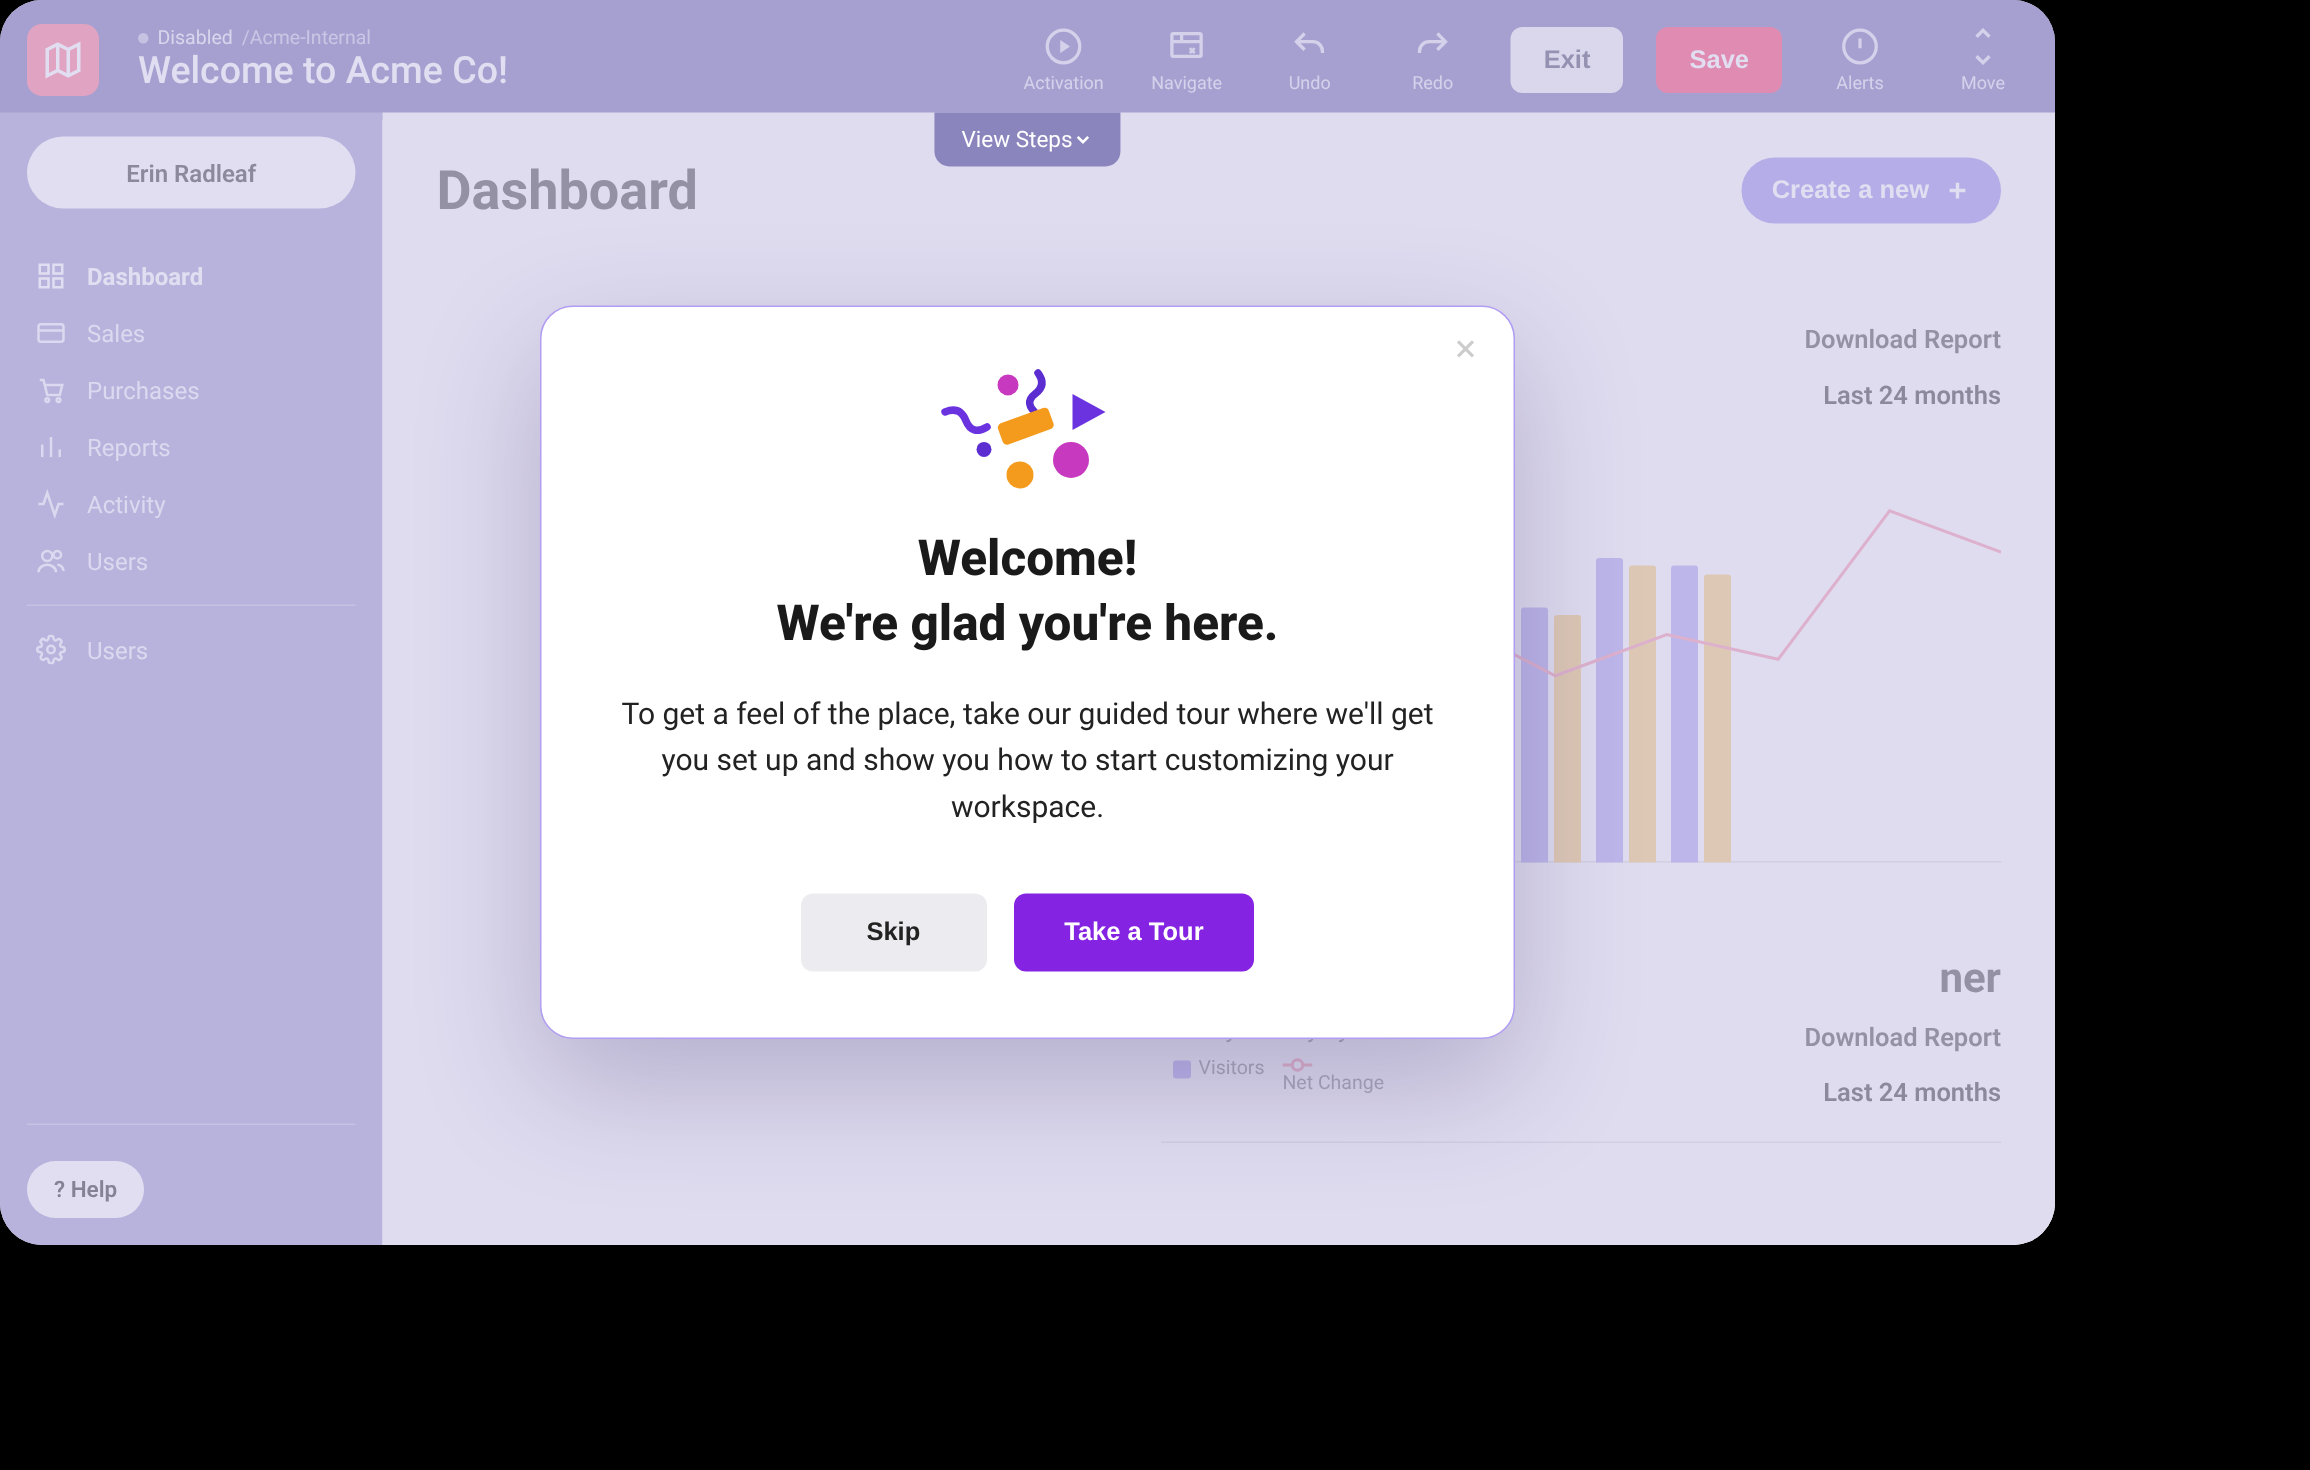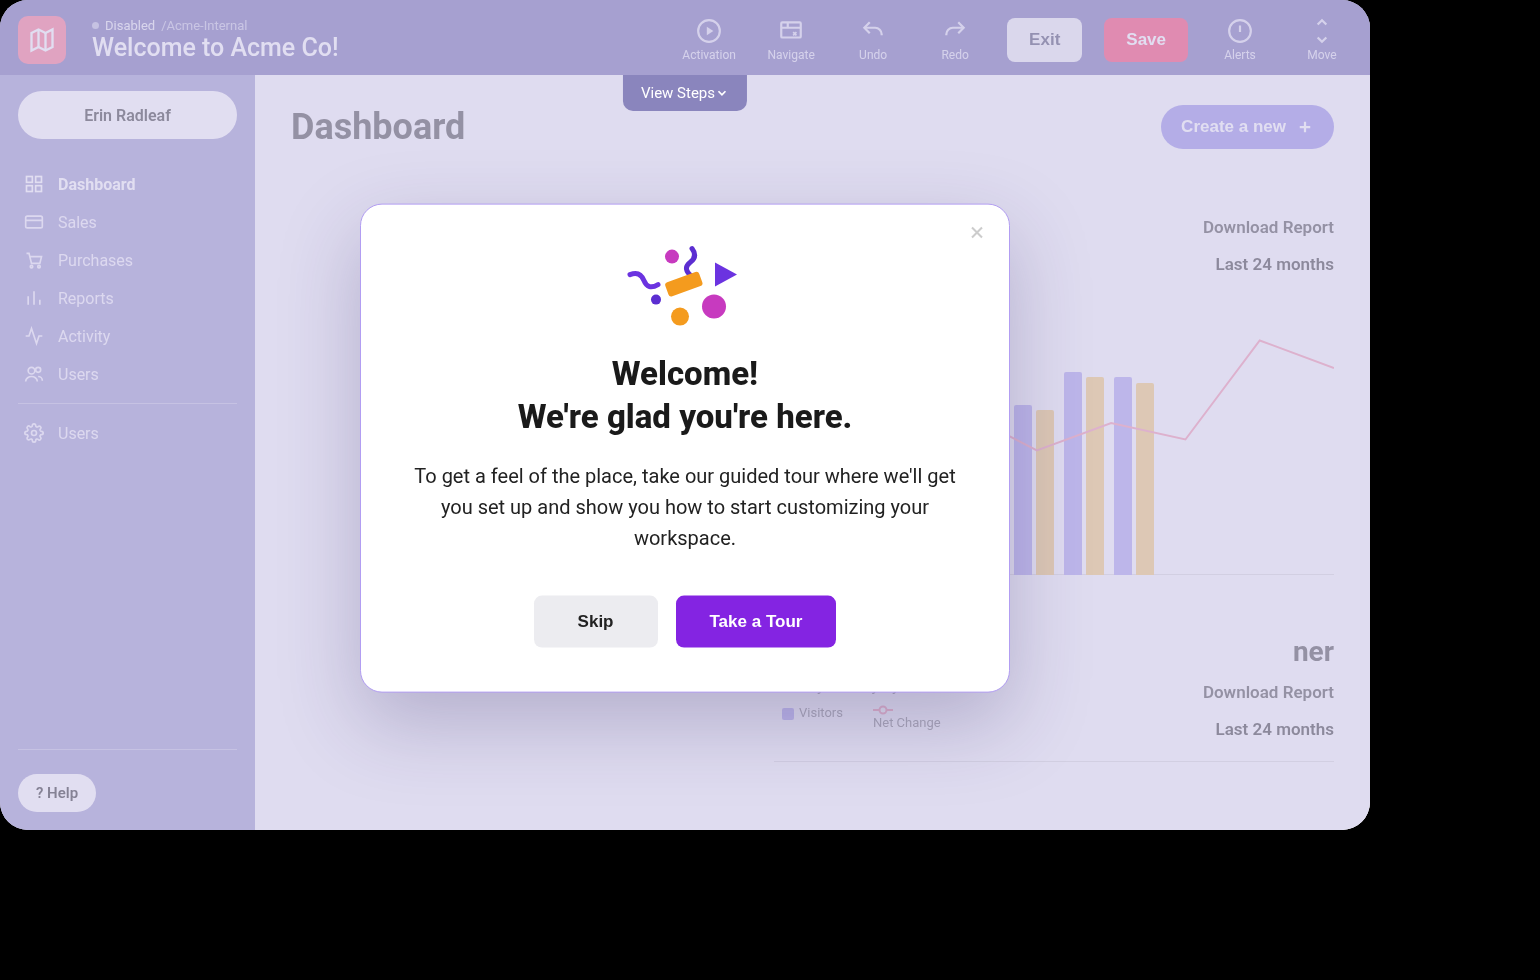--- a/index.html
+++ b/index.html
@@ -103,21 +103,21 @@
 .chart-area { position: absolute; right: 36px; top: 250px; width: 520px; height: 280px; }
 .chart-line { position: absolute; left: 0; right: 0; top: 0; height: 250px; }
 .bars { position: absolute; left: 0; right: 0; bottom: 30px; height: 230px; display: flex; align-items: flex-end; gap: 10px; }
 .bar-group { display: flex; gap: 4px; align-items: flex-end; }
 .bar { width: 18px; border-radius: 2px 2px 0 0; }
 .chart-baseline { position:absolute; bottom: 30px; left:0; right:0; height:1px; background:#ddd;}
 .panel2-head { position: absolute; right: 36px; top: 560px; width: 560px; }
 .panel2-title { font-size: 28px; font-weight: 700; color: #555; text-align: right;}
 .panel2-sub { font-size: 16px; color: #888; text-align: left; margin-top: 8px;}
 .panel2-meta { text-align: right; color: #666; font-size: 17px; margin-top: 6px; line-height: 2.2;}
-.legend { display: flex; gap: 30px; font-size: 13px; color: #888; margin-top: 10px; margin-left: 8px;}
+.legend { display: flex; gap: 12px; font-size: 13px; color: #888; margin-top: 10px; margin-left: 8px;}
 .legend .swatch { width: 12px; height: 12px; display: inline-block; margin-right: 5px; vertical-align: middle; border-radius: 2px;}
 
 .modal {
   position: absolute; left: 50%; top: 54%; transform: translate(-50%, -50%);
   width: 650px; background: #fff; border: 1.5px solid #b29df2; border-radius: 22px;
   padding: 40px 48px 44px; z-index: 50; box-shadow: 0 30px 80px rgba(50,40,100,0.25);
   text-align: center;
 }
 .modal .close-x { position: absolute; top: 18px; right: 22px; color: #ccc; font-size: 22px; cursor: pointer;}
 .modal-illus { height: 90px; margin-bottom: 18px; display:flex; justify-content:center;}

